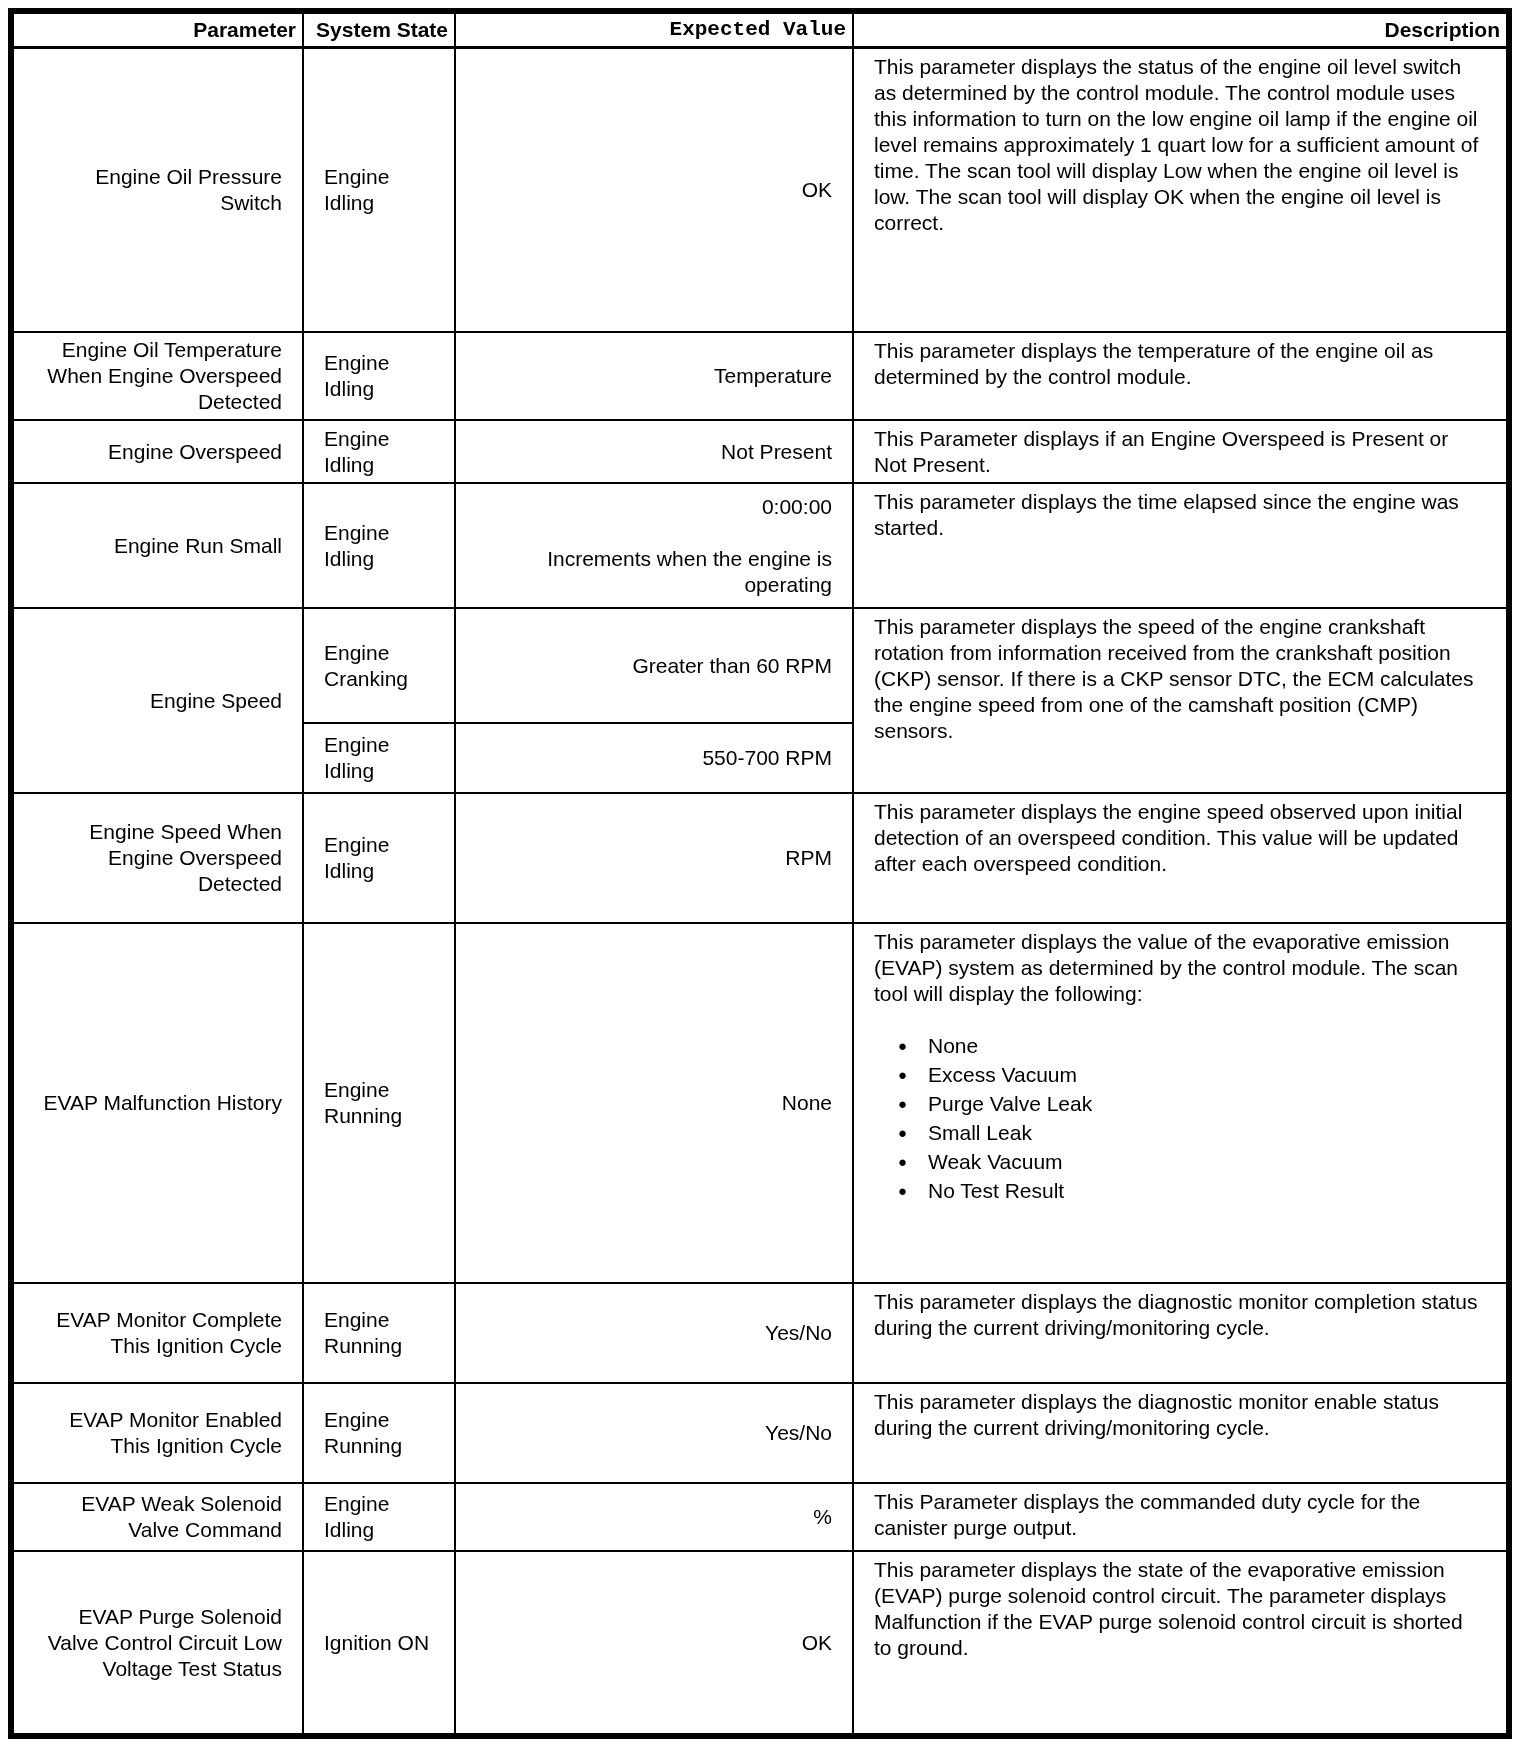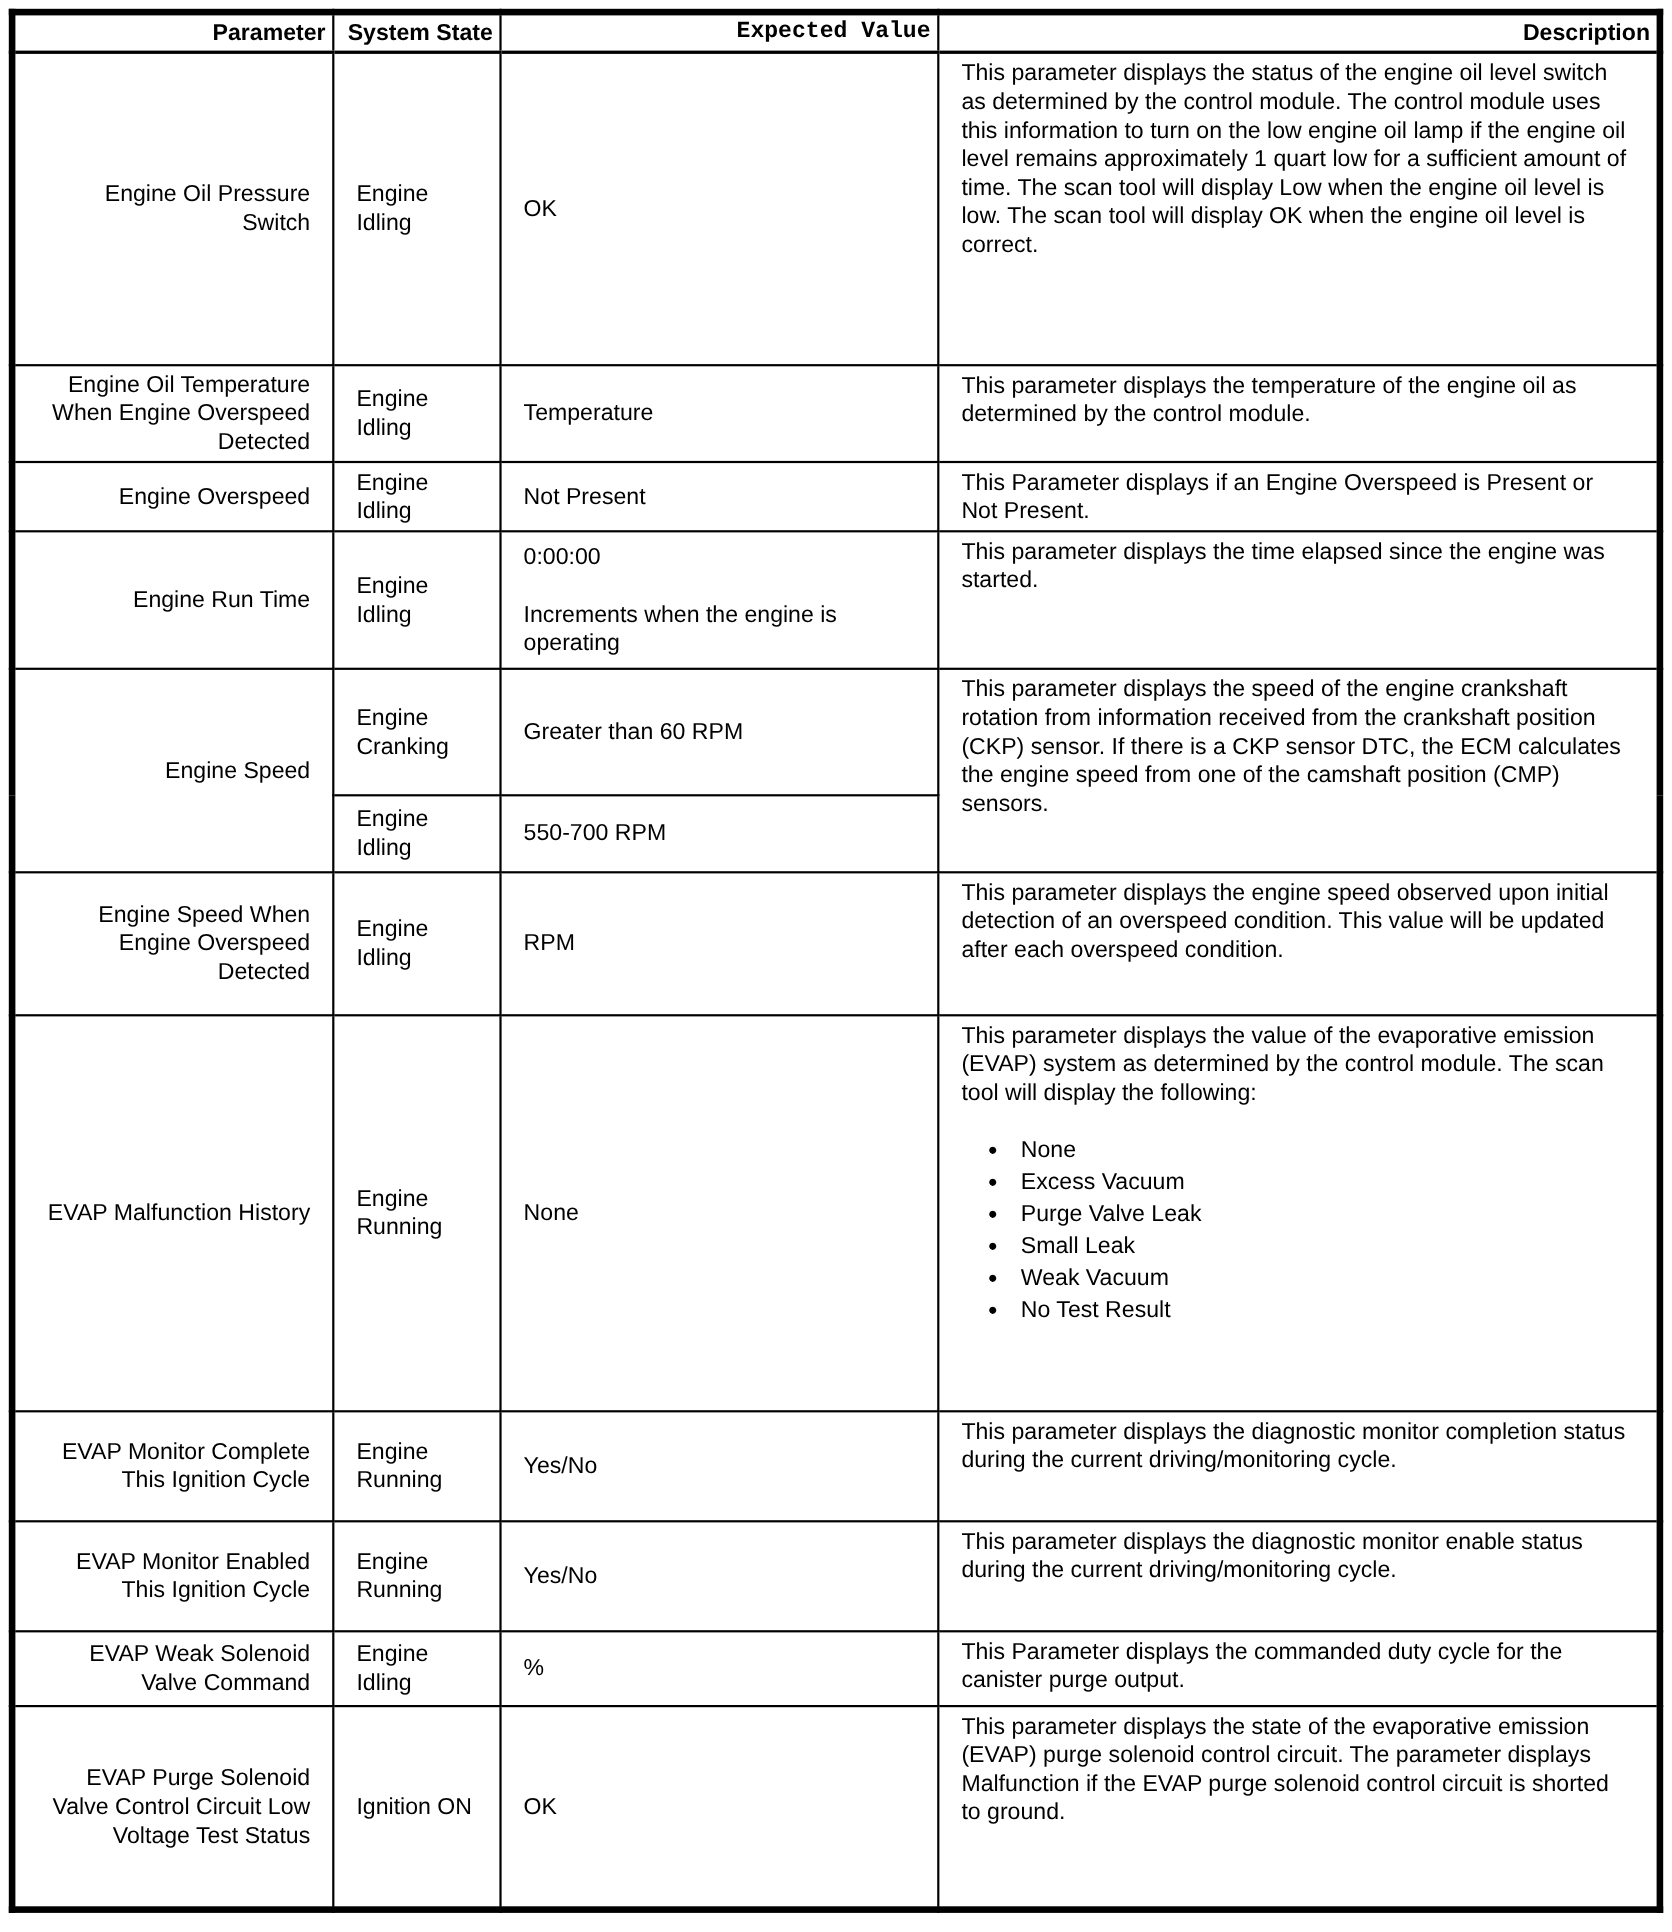--- a/index.html
+++ b/index.html
@@ -46,21 +46,21 @@
   td.param {
     vertical-align: middle;
     text-align: right;
   }
   td.state {
     vertical-align: middle;
     text-align: left;
   }
   td.value {
     vertical-align: middle;
-    text-align: left;
+    text-align: right;
   }
   td.desc {
     vertical-align: top;
     text-align: left;
     padding-top: 5px;
   }
   tr.h285 { height: 285px; }
   tr.h95  { height: 77px; }
   tr.h60  { height: 60px; }
   tr.h125 { height: 125px; }
@@ -128,21 +128,21 @@
       </tr>
 
       <tr class="h60">
         <td class="param">Engine Overspeed</td>
         <td class="state">Engine Idling</td>
         <td class="value">Not Present</td>
         <td class="desc">This Parameter displays if an Engine Overspeed is Present or Not Present.</td>
       </tr>
 
       <tr class="h125">
-        <td class="param">Engine Run Time</td>
+        <td class="param">Engine Run Small</td>
         <td class="state">Engine Idling</td>
         <td class="value">
           <div>0:00:00</div>
           <div class="value-gap">Increments when the engine is operating</div>
         </td>
         <td class="desc">This parameter displays the time elapsed since the engine was started.</td>
       </tr>
 
       <tr class="h115">
         <td class="param" rowspan="2">Engine Speed</td>

